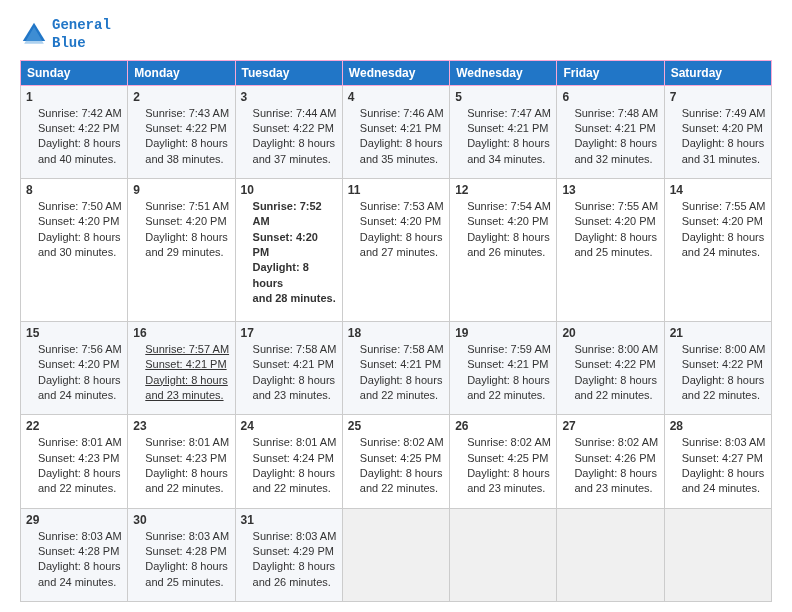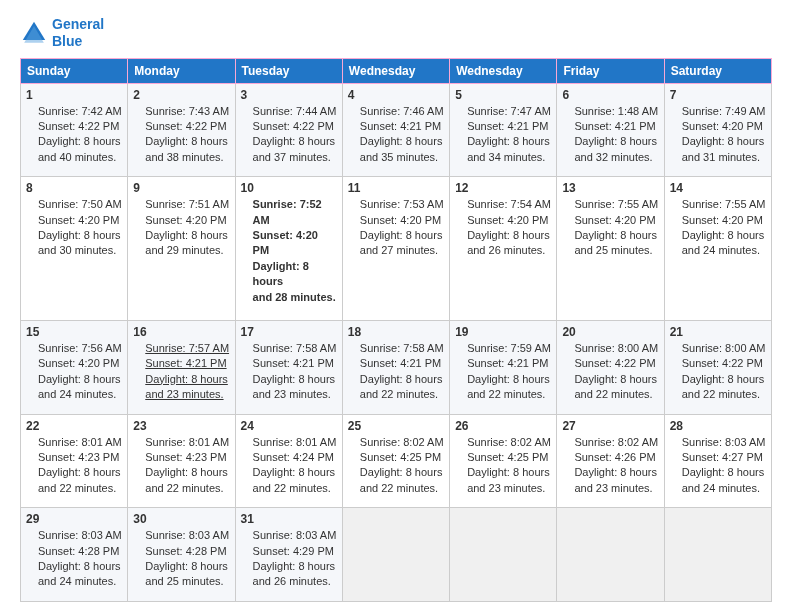--- a/index.html
+++ b/index.html
@@ -29,20 +29,21 @@
       gap: 4px;
     }
     .logo-text {
       font-size: 14px;
       font-weight: bold;
       color: #333;
       line-height: 1.2;
     }
     .logo-text span {
       color: #2176c7;
+      font-family: Liberation Mono, monospace;
     }
     .logo-icon {
       width: 28px;
       height: 28px;
     }
     .title-block {
       text-align: right;
     }
     .main-title {
       font-size: 32px;
@@ -165,21 +166,21 @@
           </td>
           <td>
             <span class="day-num">5</span>
             <div class="day-info" style="white-space: pre-line;">Sunrise: 7:47 AM
 Sunset: 4:21 PM
 Daylight: 8 hours
 and 34 minutes.</div>
           </td>
           <td>
             <span class="day-num">6</span>
-            <div class="day-info" style="white-space: pre-line;">Sunrise: 1:48 AM
+            <div class="day-info" style="white-space: pre-line;">Sunrise: 7:48 AM
 Sunset: 4:21 PM
 Daylight: 8 hours
 and 32 minutes.</div>
           </td>
           <td>
             <span class="day-num">7</span>
             <div class="day-info" style="white-space: pre-line;">Sunrise: 7:49 AM
 Sunset: 4:20 PM
 Daylight: 8 hours
 and 31 minutes.</div>

